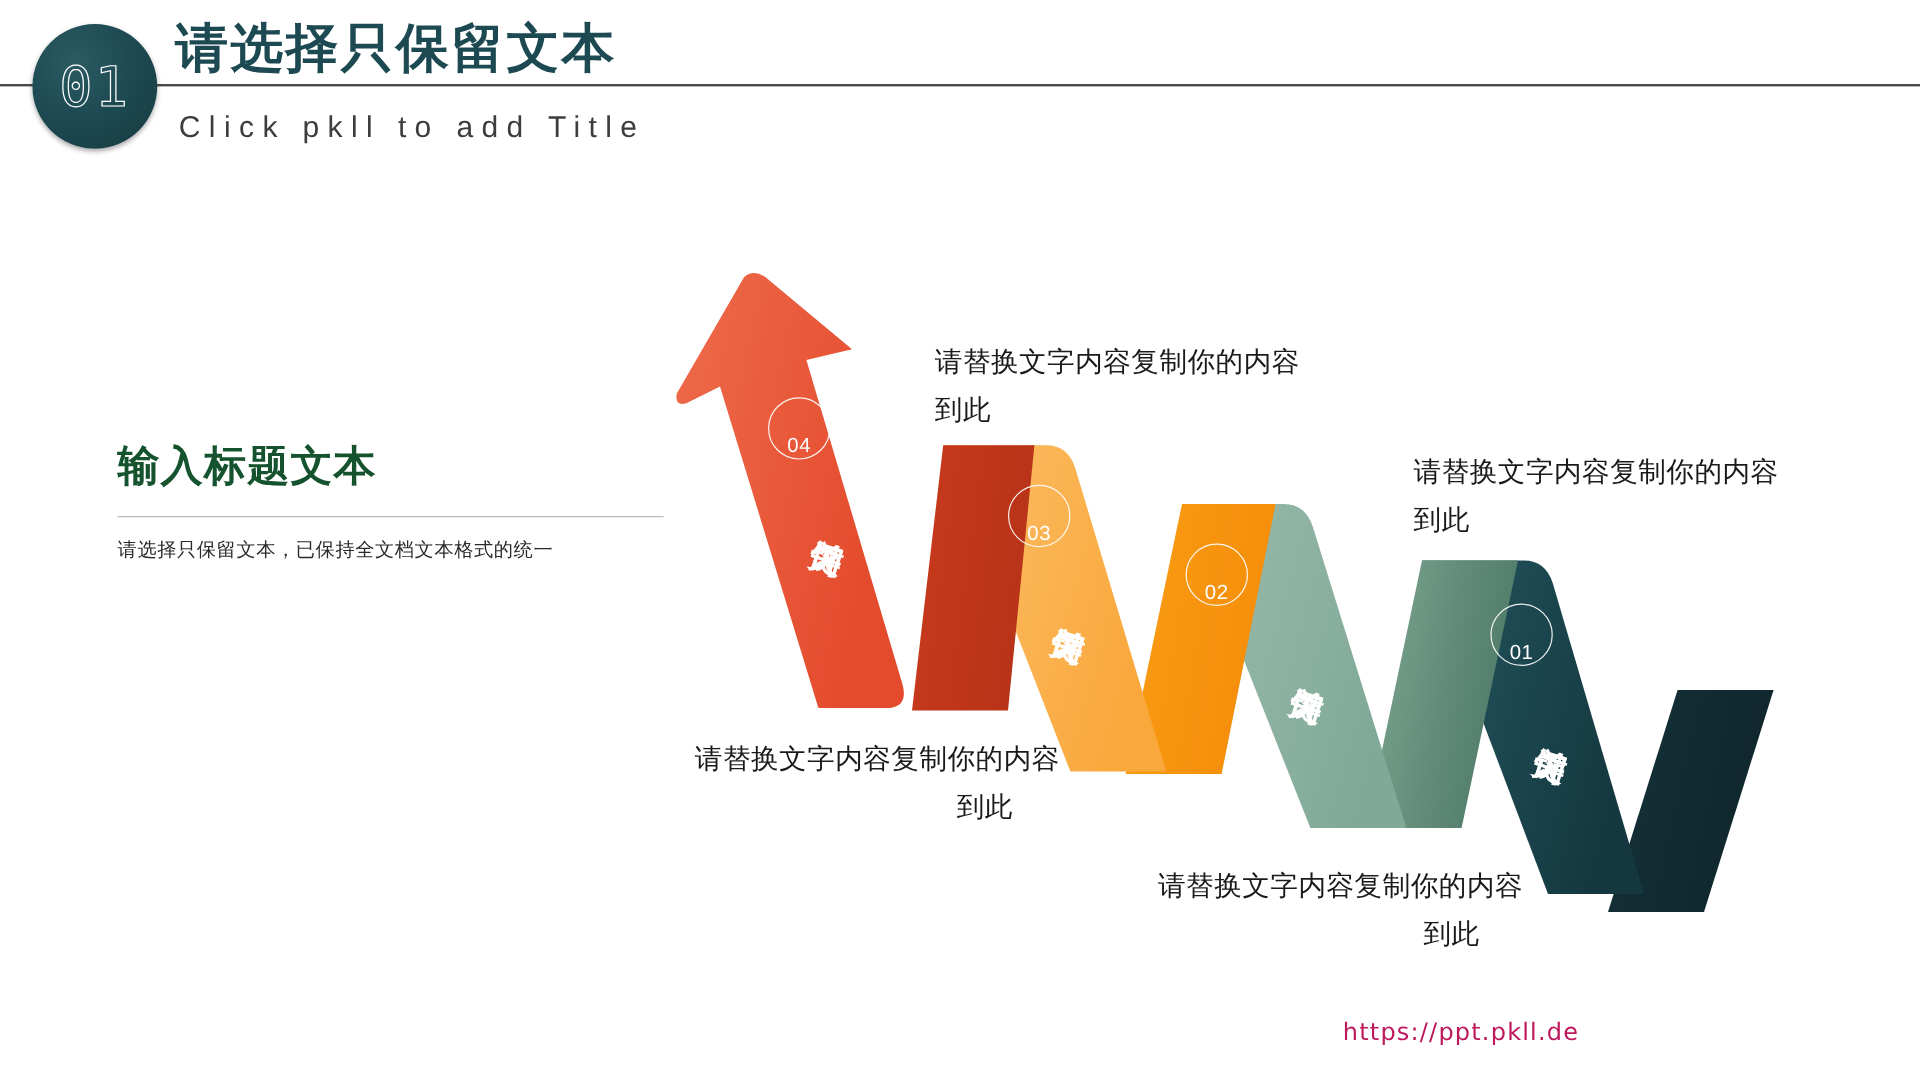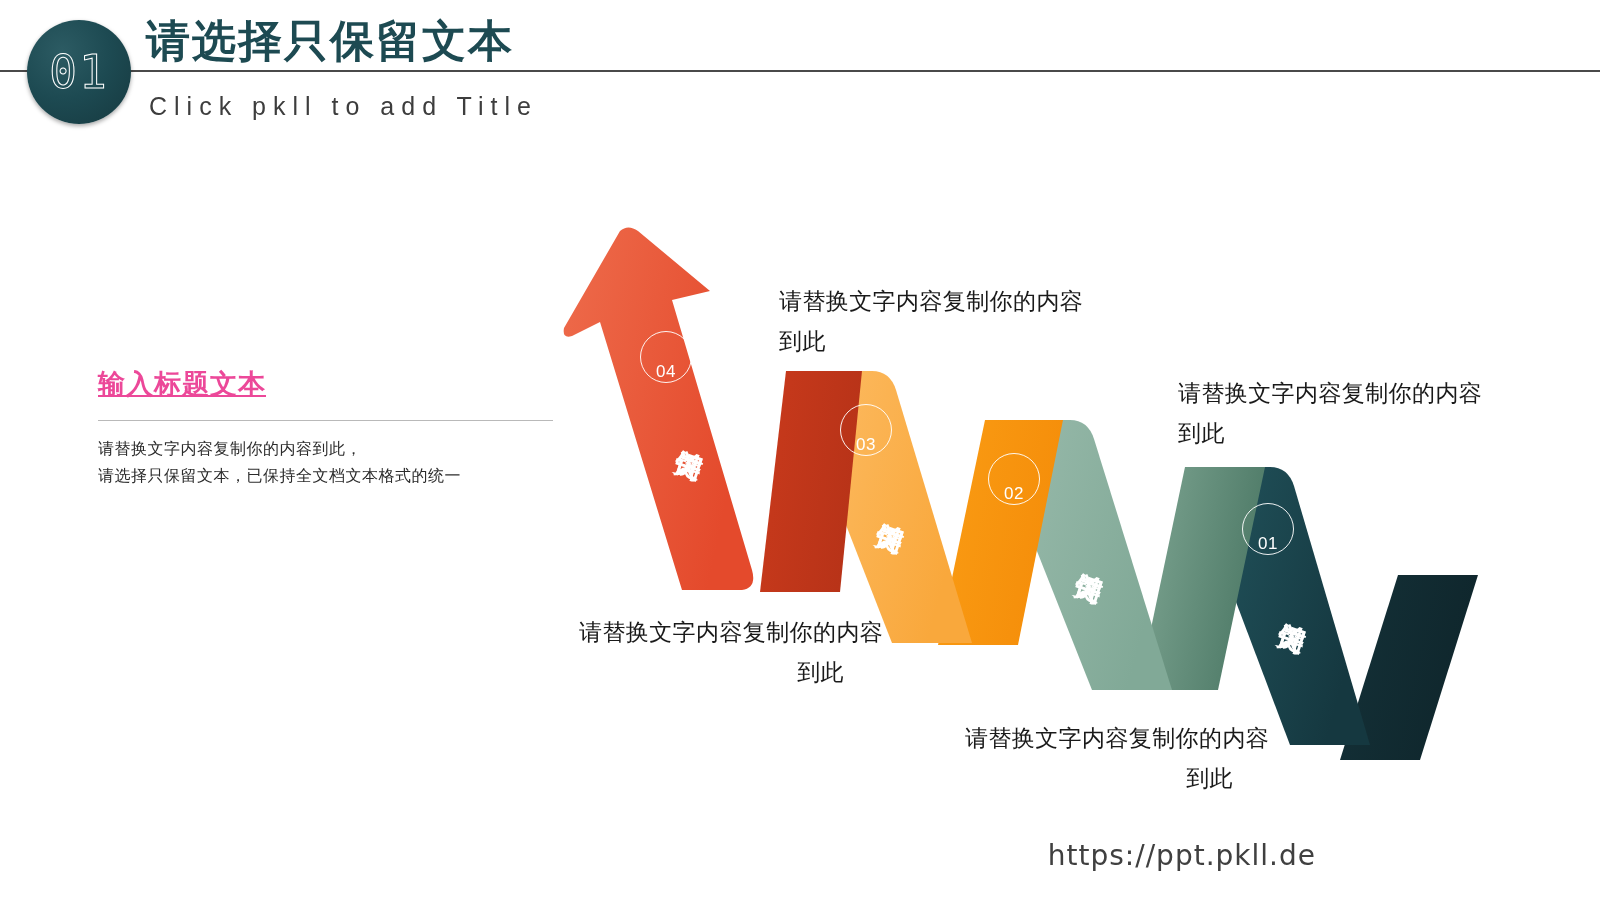--- a/index.html
+++ b/index.html
@@ -44,22 +44,22 @@
   }
   .title-en{
     position:absolute;left:149px;top:92px;
     font-size:25px;color:#3d3d3d;
     letter-spacing:7px;font-weight:400;white-space:nowrap;
   }
 
   
   .left-block{position:absolute;left:98px;top:368px;width:460px;}
   .left-title{
-    font-size:27px;font-weight:700;color:#ec4899;
-    letter-spacing:1px;line-height:1.2;text-decoration:underline;
+    font-size:35px;font-weight:700;color:#14532d;
+    letter-spacing:1px;line-height:1.2;
   }
   .left-divider{
     margin-top:20px;width:455px;height:1px;background:#b9b9b9;
   }
   .left-body{
     margin-top:15px;font-size:16px;color:#2b2b2b;line-height:1.65;
     letter-spacing:.5px;
   }
 
   
@@ -85,21 +85,21 @@
   
   .caption{
     position:absolute;font-size:23px;color:#1a1a1a;line-height:1.75;
     letter-spacing:.4px;white-space:nowrap;
   }
   .caption.right{text-align:right;}
 
   
   .watermark{
     position:absolute;right:52px;bottom:28px;
-    font-size:28px;color:#404040;letter-spacing:1px;
+    font-size:20px;color:#be185d;letter-spacing:1px;
     font-family:"DejaVu Sans","Liberation Sans",sans-serif;
   }
 </style>
 </head>
 <body>
 
 <div class="slide">
 
   <div class="header-rule"></div>
 
@@ -107,21 +107,20 @@
     <div class="badge-num">01</div>
   </div>
 
   <div class="title-cn">请选择只保留文本</div>
   <div class="title-en">Click pkll to add Title</div>
 
   <div class="left-block">
     <div class="left-title">输入标题文本</div>
     <div class="left-divider"></div>
     <div class="left-body">
-      <div>请替换文字内容复制你的内容到此，</div>
       <div>请选择只保留文本，已保持全文档文本格式的统一</div>
     </div>
   </div>
 
   <svg class="ribbon" viewBox="0 0 1600 900">
     <defs>
       <linearGradient id="gRed" x1="0" y1="0" x2="1" y2="0.4">
         <stop offset="0%" stop-color="#EE6B4B"></stop>
         <stop offset="100%" stop-color="#E44A2C"></stop>
       </linearGradient>

